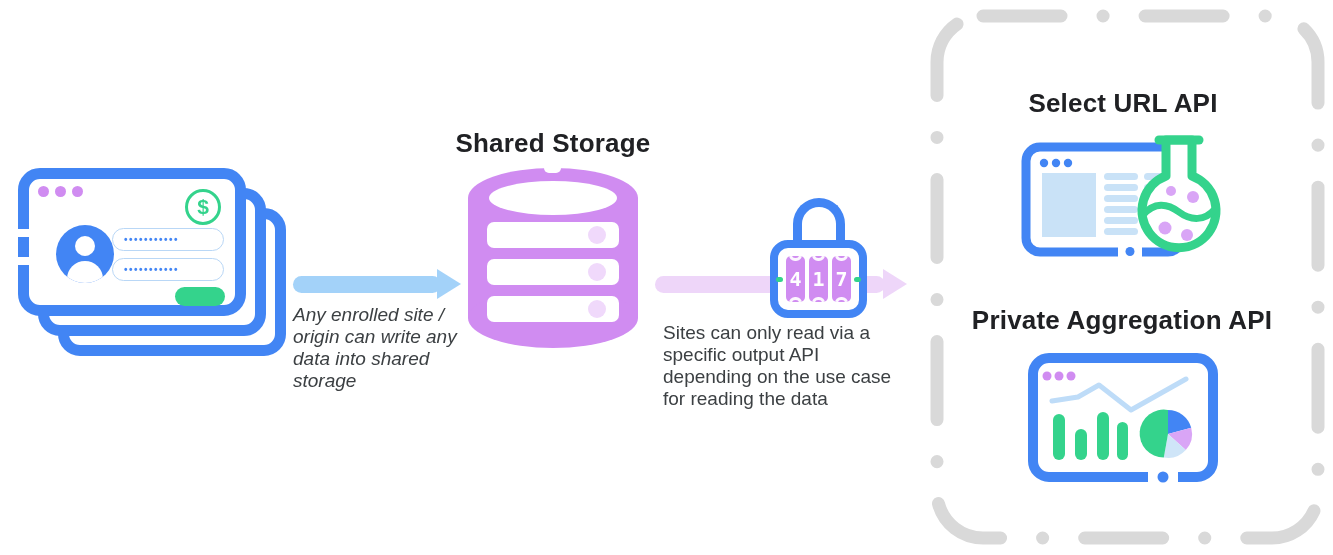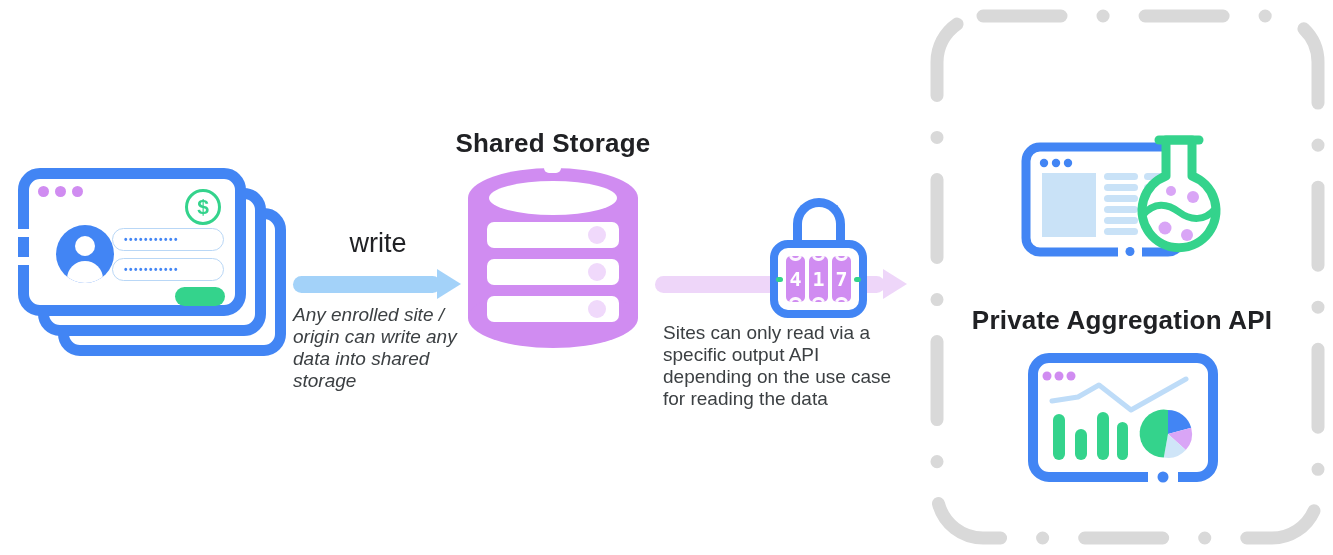--- a/index.html
+++ b/index.html
@@ -68,21 +68,20 @@
       </div>
       <div class="pw" style="left:83px;top:49px;">•••••••••••</div>
       <div class="pw" style="left:83px;top:79px;">•••••••••••</div>
       <div class="cta" style="left:146px;top:108px;"></div>
       <span class="edge-gap" style="top:50px;"></span>
       <span class="edge-gap" style="top:78px;"></span>
       <span class="edge-dot" style="top:62px;"></span>
     </div>
   </div>
 
-  <div class="flow-label" style="left:308px;top:228px;width:140px;">write</div>
   <div class="arrow-body" style="left:293px;top:276px;width:148px;background:var(--blue-arrow);"></div>
   <div class="arrow-head" style="left:437px;top:269px;border-left:24px solid var(--blue-arrow);"></div>
   <div class="flow-desc" style="left:293px;top:304px;width:182px;font-style:italic;">Any enrolled site / origin can write any data into shared storage</div>
 
   <div class="title" style="left:433px;top:128px;width:240px;">Shared Storage</div>
   <svg class="abs" style="left:463px;top:158px;" width="180" height="200" viewBox="0 0 180 200">
     <ellipse cx="90" cy="40" rx="85" ry="30" fill="var(--purple)"></ellipse>
     <rect x="5" y="40" width="170" height="120" fill="var(--purple)"></rect>
     <ellipse cx="90" cy="160" rx="85" ry="30" fill="var(--purple)"></ellipse>
     <ellipse cx="90" cy="40" rx="64" ry="17" fill="#fff"></ellipse>
@@ -113,20 +112,21 @@
           <span class="digit">7</span>
         </span>
       <span class="lock-dash"></span>
     </div>
   </div>
 
   <svg class="abs" style="left:920px;top:2px;" width="413" height="551" viewBox="0 0 413 551">
     <rect x="17" y="14" width="381" height="522" rx="46" fill="none" stroke="var(--gray-dash)" stroke-width="13" stroke-linecap="round" stroke-dasharray="78 42 0.1 42"></rect>
   </svg>
 
+  <div class="title" style="left:973px;top:88px;width:300px;">Select URL API</div>
   <svg class="abs" style="left:1018px;top:133px;" width="212" height="132" viewBox="0 0 212 132">
     <rect x="8" y="14" width="156" height="105" rx="14" fill="#fff" stroke="var(--blue)" stroke-width="9"></rect>
     <rect x="100" y="110" width="24" height="16" fill="#fff"></rect>
     <circle cx="112" cy="118.5" r="4.5" fill="var(--blue)"></circle>
     <circle cx="26" cy="30" r="4.2" fill="var(--blue)"></circle>
     <circle cx="38" cy="30" r="4.2" fill="var(--blue)"></circle>
     <circle cx="50" cy="30" r="4.2" fill="var(--blue)"></circle>
     <rect x="24" y="40" width="54" height="64" fill="var(--light-blue-fill)"></rect>
     <g fill="var(--light-blue-fill)">
       <rect x="86" y="40" width="34" height="7" rx="3.5"></rect>

